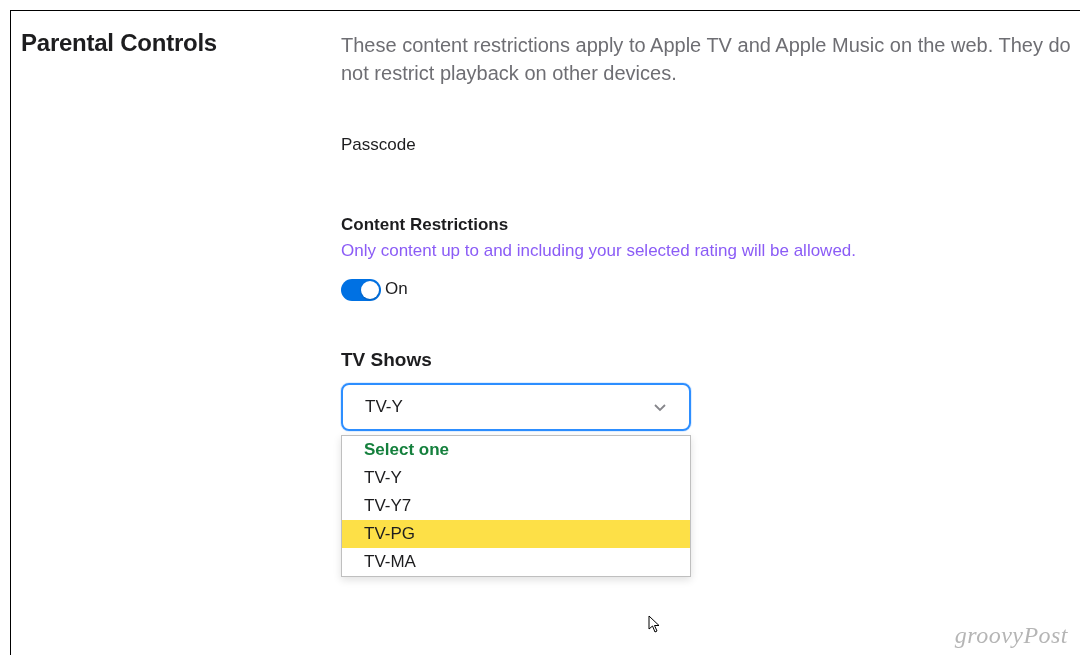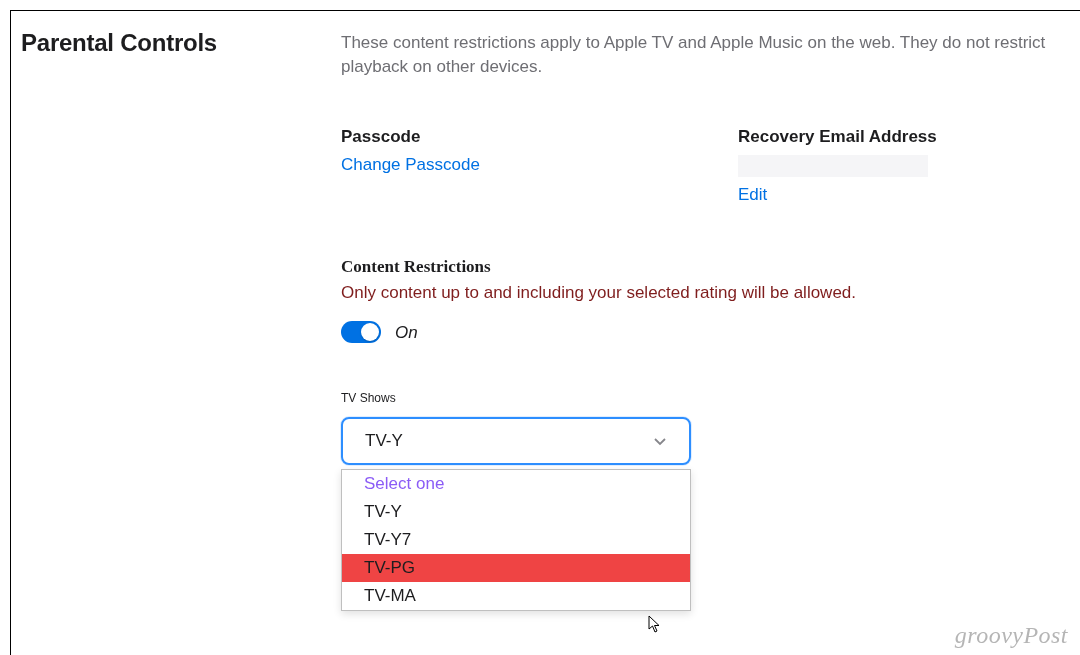--- a/index.html
+++ b/index.html
@@ -26,66 +26,64 @@
       font-size: 24px;
       font-weight: 700;
       color: #1d1d1f;
       letter-spacing: -0.01em;
     }
     .right-col {
       flex: 1;
       padding-top: 2px;
     }
     .description {
-      font-size: 17px;
+      font-size: 20px;
       color: #6e6e73;
       line-height: 1.4;
       margin-bottom: 48px;
     }
     .two-up {
       display: flex;
       gap: 60px;
       margin-bottom: 52px;
     }
     .field-group { flex: 1; }
     .field-label {
       font-size: 17px;
-      font-weight: 700;
+      font-weight: 400;
       color: #1d1d1f;
       margin-bottom: 8px;
     }
     .link {
       font-size: 17px;
       color: #0071e3;
       cursor: pointer;
     }
     .redacted {
       width: 190px;
       height: 22px;
       background: #f5f5f7;
       margin-bottom: 8px;
     }
     .section-title {
       font-size: 17px;
       font-weight: 700;
       color: #1d1d1f;
       margin-bottom: 6px;
-      font-family: Liberation Serif, serif;
     }
     .section-desc {
       font-size: 17px;
-      color: #7f1d1d;
+      color: #8b5cf6;
       margin-bottom: 18px;
     }
     .toggle-row {
       display: flex;
-      align-items: flex-end;
-      gap: 14px;
+      align-items: flex-start;
+      gap: 4px;
       margin-bottom: 48px;
-      font-style: italic;
     }
     .toggle {
       width: 40px;
       height: 22px;
       border-radius: 11px;
       background: #0071e3;
       position: relative;
       cursor: pointer;
     }
     .toggle::after {
@@ -94,22 +92,22 @@
       width: 18px;
       height: 18px;
       border-radius: 50%;
       background: #fff;
       top: 2px;
       right: 2px;
       box-shadow: 0 1px 2px rgba(0,0,0,0.2);
     }
     .toggle-label { font-size: 17px; color: #1d1d1f; }
     .select-label {
-      font-size: 12px;
-      font-weight: 400;
+      font-size: 19px;
+      font-weight: 700;
       color: #1d1d1f;
       margin-bottom: 12px;
     }
     .select-box {
       width: 350px;
       height: 48px;
       border: 2px solid #2d8eff;
       border-radius: 8px;
       background: #fff;
       display: flex;
@@ -133,22 +131,22 @@
       background: #fff;
       margin-top: 4px;
       box-shadow: 0 3px 8px rgba(0,0,0,0.12);
     }
     .dropdown-item {
       padding: 4px 22px;
       font-size: 17px;
       color: #1d1d1f;
       cursor: pointer;
     }
-    .dropdown-item.placeholder { color: #8b5cf6; }
-    .dropdown-item.highlighted { background: #ef4444; }
+    .dropdown-item.placeholder { color: #15803d; font-weight: bold; }
+    .dropdown-item.highlighted { background: #fde047; }
     .cursor {
       position: absolute;
       left: 648px;
       top: 615px;
       width: 14px;
       height: 18px;
       pointer-events: none;
     }
     .watermark {
       position: absolute;
@@ -167,26 +165,20 @@
 <div class="panel">
   <div class="left-col">
     <h1 class="page-title">Parental Controls</h1>
   </div>
   <div class="right-col">
     <p class="description">These content restrictions apply to Apple TV and Apple Music on the web. They do not restrict playback on other devices.</p>
 
     <div class="two-up">
       <div class="field-group">
         <div class="field-label">Passcode</div>
-        <div class="link">Change Passcode</div>
-      </div>
-      <div class="field-group">
-        <div class="field-label">Recovery Email Address</div>
-        <div class="redacted"></div>
-        <div class="link">Edit</div>
       </div>
     </div>
 
     <div>
       <div class="section-title">Content Restrictions</div>
       <div class="section-desc">Only content up to and including your selected rating will be allowed.</div>
       <div class="toggle-row">
         <div class="toggle"></div>
         <div class="toggle-label">On</div>
       </div>

